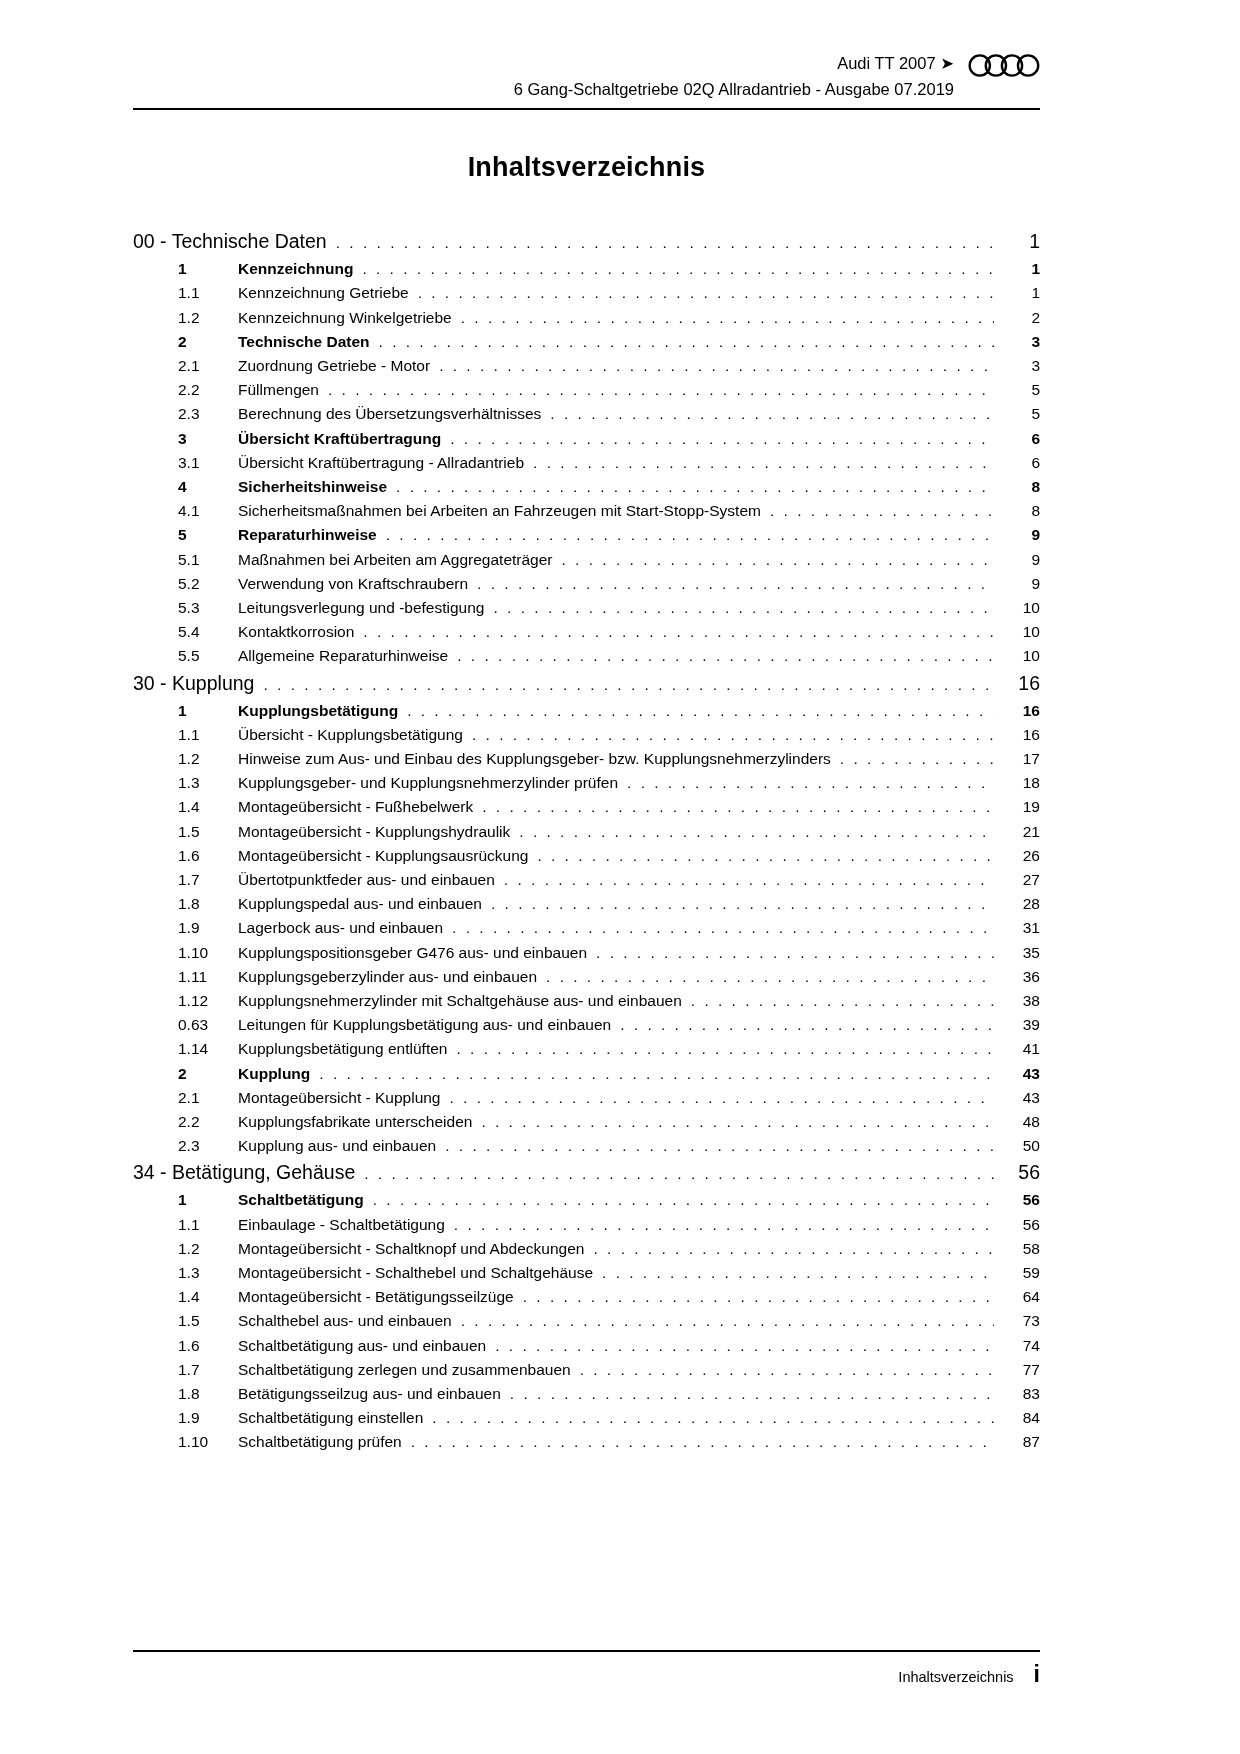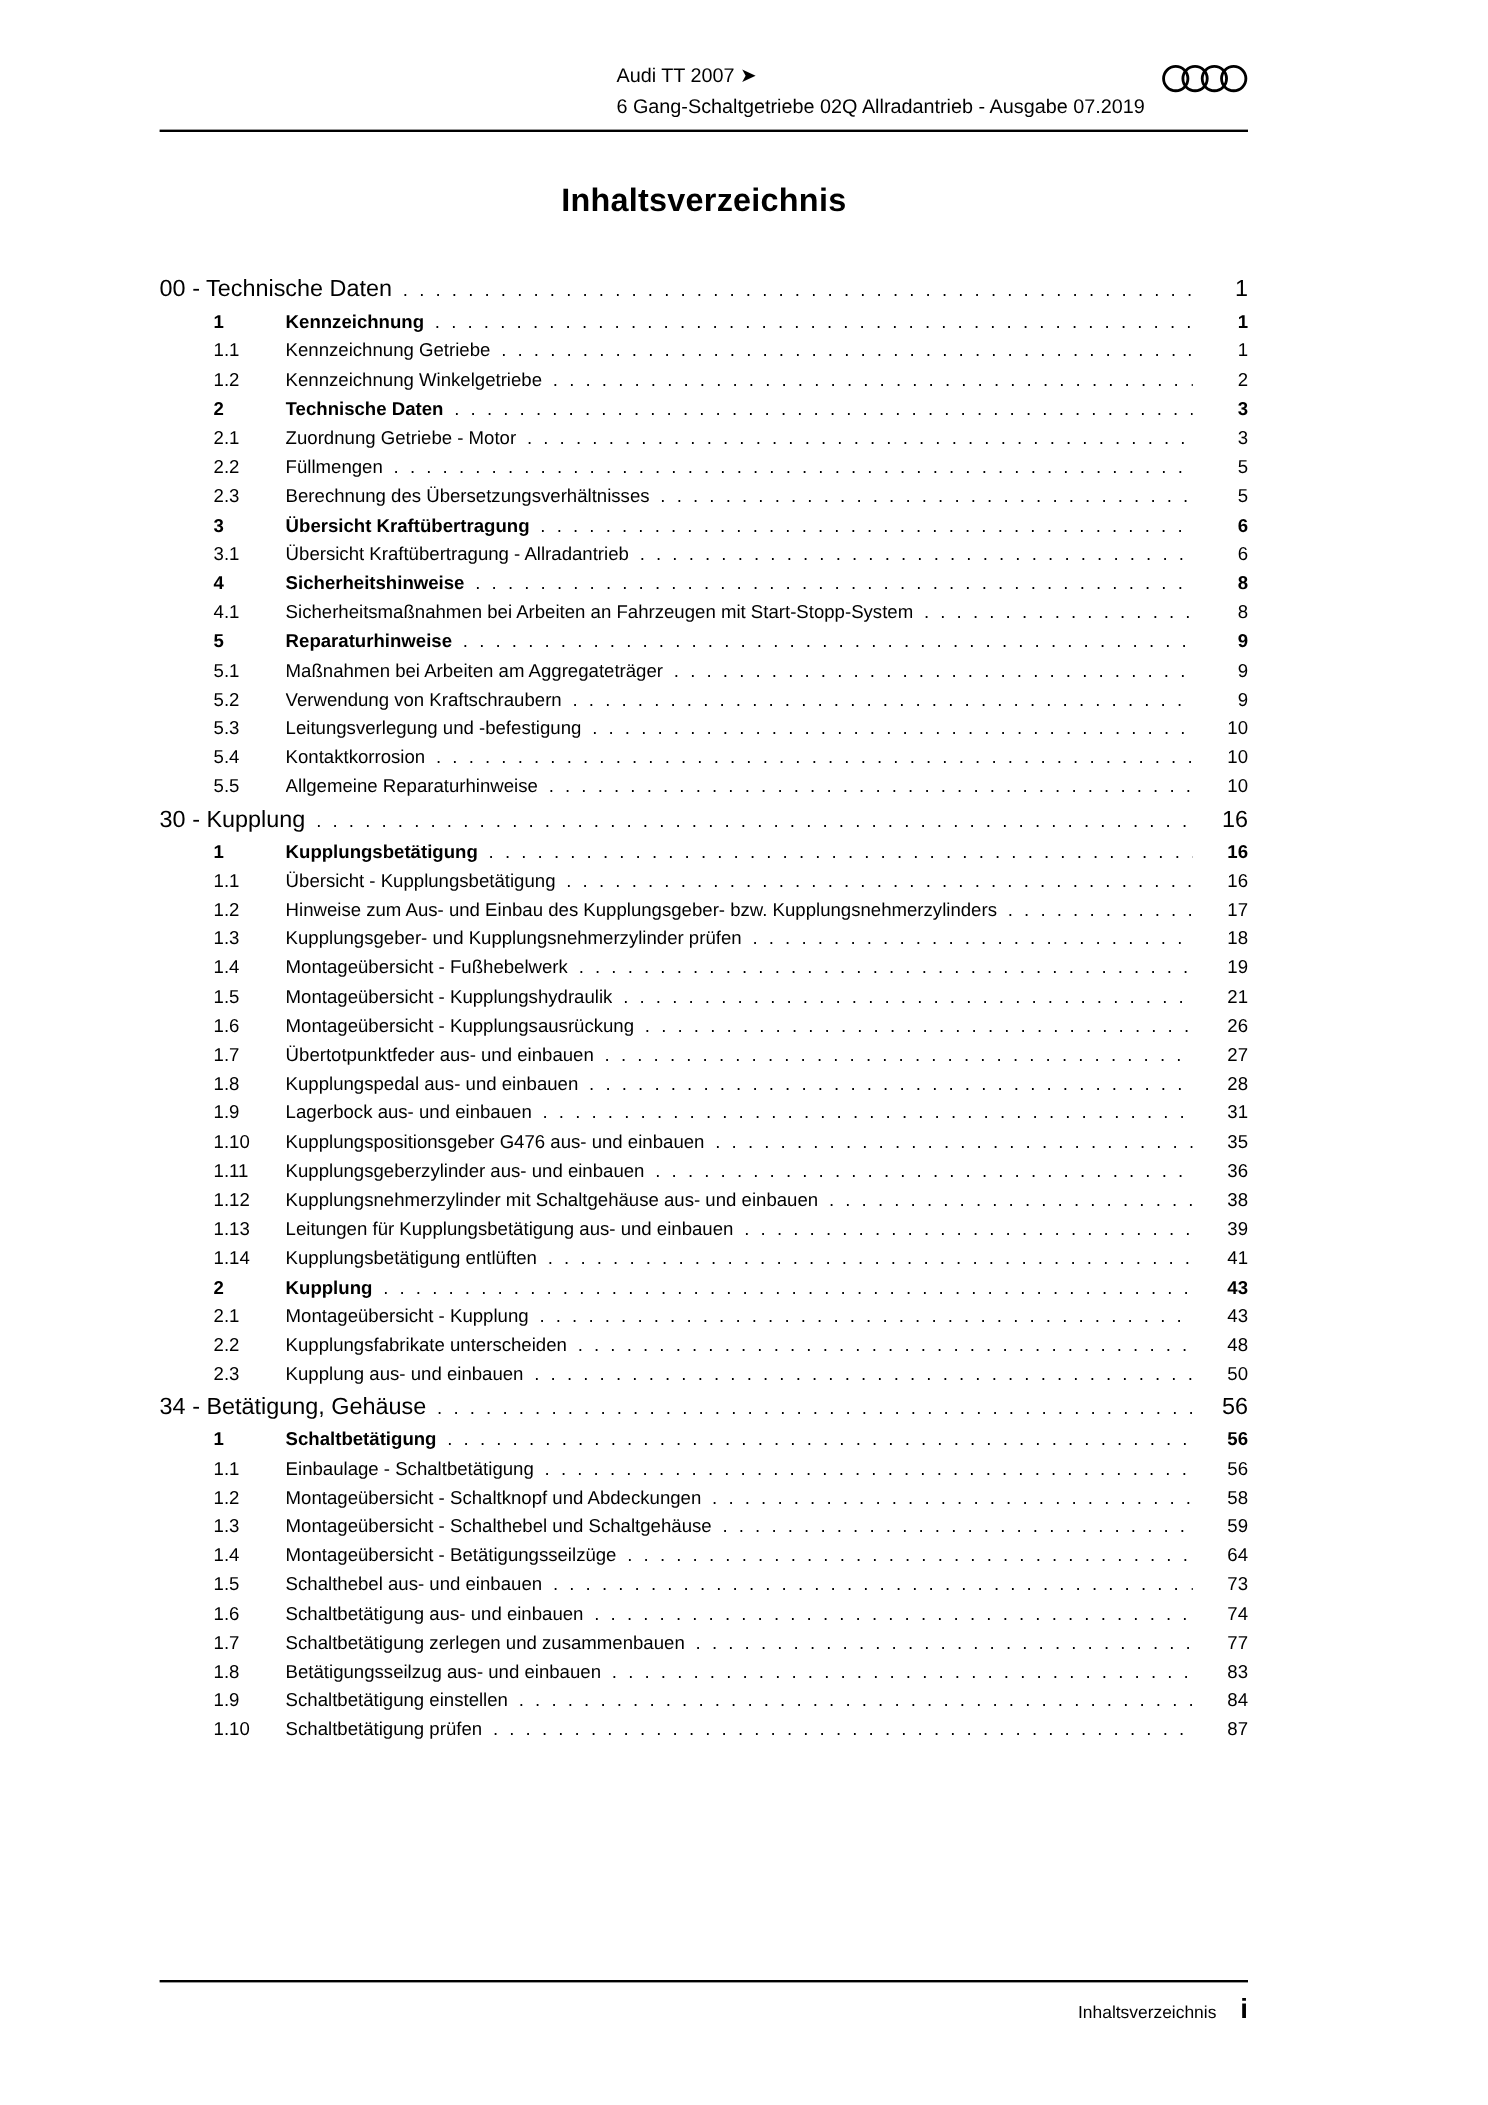--- a/index.html
+++ b/index.html
@@ -15,20 +15,21 @@
     overflow: hidden;
   }
   
   .header-flex {
     display: flex;
     justify-content: flex-end;
     align-items: flex-start;
     gap: 14px;
   }
   .header-text {
+    text-align: right;
     font-size: 16.5px;
     line-height: 1.55;
     padding-top: 1px;
   }
   .rings { flex: 0 0 auto; margin-top: 2px; }
   .rings svg { display: block; }
   .header-rule { border-bottom: 2px solid #000; margin-top: 6px; }
 
   
   .doc-title {
@@ -294,21 +295,21 @@
           <span class="dots">. . . . . . . . . . . . . . . . . . . . . . . . . . . . . . . . . . . . . . . . . . . . . . . . . . . . . . . . . . . . . . . . . . . . . . . . . . . . . . . . . . . . . . . . . . . . . . . . . . . . . . . . . . . . . . . . . . . . . . . . . . . . . . . . . . . . . . . . . . . . . . . . . . . . . . . . . . . . . . . . </span>
           <span class="pg">36</span>
         </div>
         <div class="row section-row">
           <span class="num">1.12</span>
           <span class="title">Kupplungsnehmerzylinder mit Schaltgehäuse aus- und einbauen</span>
           <span class="dots">. . . . . . . . . . . . . . . . . . . . . . . . . . . . . . . . . . . . . . . . . . . . . . . . . . . . . . . . . . . . . . . . . . . . . . . . . . . . . . . . . . . . . . . . . . . . . . . . . . . . . . . . . . . . . . . . . . . . . . . . . . . . . . . . . . . . . . . . . . . . . . . . . . . . . . . . . . . . . . . . </span>
           <span class="pg">38</span>
         </div>
         <div class="row section-row">
-          <span class="num">1.13</span>
+          <span class="num">0.63</span>
           <span class="title">Leitungen für Kupplungsbetätigung aus- und einbauen</span>
           <span class="dots">. . . . . . . . . . . . . . . . . . . . . . . . . . . . . . . . . . . . . . . . . . . . . . . . . . . . . . . . . . . . . . . . . . . . . . . . . . . . . . . . . . . . . . . . . . . . . . . . . . . . . . . . . . . . . . . . . . . . . . . . . . . . . . . . . . . . . . . . . . . . . . . . . . . . . . . . . . . . . . . . </span>
           <span class="pg">39</span>
         </div>
         <div class="row section-row">
           <span class="num">1.14</span>
           <span class="title">Kupplungsbetätigung entlüften</span>
           <span class="dots">. . . . . . . . . . . . . . . . . . . . . . . . . . . . . . . . . . . . . . . . . . . . . . . . . . . . . . . . . . . . . . . . . . . . . . . . . . . . . . . . . . . . . . . . . . . . . . . . . . . . . . . . . . . . . . . . . . . . . . . . . . . . . . . . . . . . . . . . . . . . . . . . . . . . . . . . . . . . . . . . </span>
           <span class="pg">41</span>
         </div>

